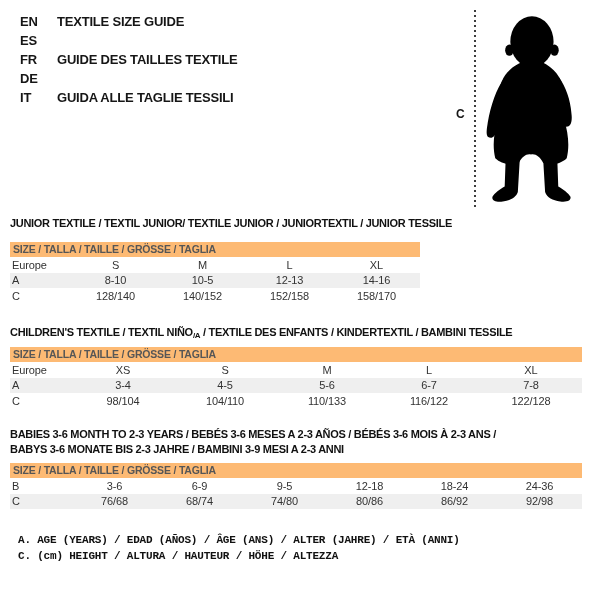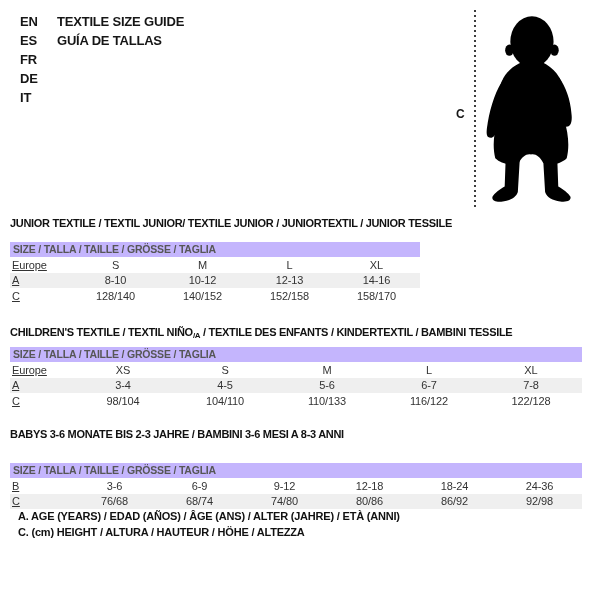--- a/index.html
+++ b/index.html
@@ -18,60 +18,61 @@
   .baby-svg{position:absolute;left:484px;top:9px;}
 
   
   .section{position:absolute;left:10px;}
   #sec-0{top:216px;width:410px;}
   #sec-1{top:325px;width:572px;}
   #sec-2{top:427px;width:572px;}
   .section-heading{font-weight:bold;font-size:11px;letter-spacing:-0.3px;color:#111;
                    line-height:15px;white-space:nowrap;}
   .section-heading sub{font-size:8px;vertical-align:-2px;}
-  .size-bar{position:absolute;left:0;right:0;height:15px;line-height:15px;background:#c4b5fd;
+  .size-bar{position:absolute;left:0;right:0;height:15px;line-height:15px;background:#fdba74;
             font-size:10.5px;font-weight:bold;color:#565656;padding-left:3px;
             letter-spacing:-0.2px;box-sizing:border-box;}
   #sec-0 .size-bar{top:26px;} #sec-1 .size-bar{top:22px;} #sec-2 .size-bar{top:36px;}
   .tbody{position:absolute;left:0;right:0;}
   #sec-0 .tbody{top:41px;} #sec-1 .tbody{top:37px;} #sec-2 .tbody{top:51px;}
   .trow{display:flex;height:15.5px;align-items:center;font-size:11px;color:#333;
         letter-spacing:-0.1px;}
   .trow.alt{background:#efefef;}
-  .rlabel{width:60px;flex:0 0 60px;padding-left:2px;text-decoration:underline;}
+  .rlabel{width:60px;flex:0 0 60px;padding-left:2px;}
   .cell{flex:1;text-align:center;}
 
   
-  .legend{position:absolute;left:18px;top:508px;}
+  .legend{position:absolute;left:18px;top:532px;font-family:Liberation Mono, monospace;}
   .legend-row{font-size:11px;font-weight:bold;line-height:16px;letter-spacing:-0.2px;
               color:#111;white-space:nowrap;}
 </style>
 </head>
 <body>
 
 <div class="page">
 
   <div class="lang-list">
 
   <div class="lang-row">
         <span class="lang-code">EN</span>
         <span class="lang-title">TEXTILE SIZE GUIDE</span>
       </div>
       <div class="lang-row">
         <span class="lang-code">ES</span>
-        <span class="lang-title">GUÍA DE TALLAS</span>
       </div>
       <div class="lang-row">
         <span class="lang-code">FR</span>
+        <span class="lang-title">GUIDE DES TAILLES TEXTILE</span>
       </div>
       <div class="lang-row">
         <span class="lang-code">DE</span>
       </div>
       <div class="lang-row">
         <span class="lang-code">IT</span>
+        <span class="lang-title">GUIDA ALLE TAGLIE TESSILI</span>
       </div>
     </div>
 
   <svg class="dotted-line-svg" width="4" height="199" viewBox="0 0 4 199">
     <line x1="2" y1="1" x2="2" y2="198" stroke="#3c3c3c" stroke-width="2" stroke-dasharray="2 3"></line>
   </svg>
   <div class="height-label">C</div>
   <svg class="baby-svg" width="94" height="197" viewBox="0 0 100 200">
     <g fill="#000000">
       <ellipse cx="51" cy="30" rx="23" ry="27"></ellipse>
@@ -97,21 +98,21 @@
         <div class="trow">
           <span class="rlabel">Europe</span>
           <span class="cell">S</span>
           <span class="cell">M</span>
           <span class="cell">L</span>
           <span class="cell">XL</span>
         </div>
         <div class="trow alt">
           <span class="rlabel">A</span>
           <span class="cell">8-10</span>
-          <span class="cell">10-12</span>
+          <span class="cell">10-5</span>
           <span class="cell">12-13</span>
           <span class="cell">14-16</span>
         </div>
         <div class="trow">
           <span class="rlabel">C</span>
           <span class="cell">128/140</span>
           <span class="cell">140/152</span>
           <span class="cell">152/158</span>
           <span class="cell">158/170</span>
         </div>
@@ -148,31 +149,32 @@
           <span class="cell">104/110</span>
           <span class="cell">110/133</span>
           <span class="cell">116/122</span>
           <span class="cell">122/128</span>
         </div>
       </div>
   </div>
 
   <div class="section" id="sec-2">
     <div class="section-heading">
-        <div><span>BABYS 3-6 MONATE BIS 2-3 JAHRE / BAMBINI 3-6 MESI A 8-3 ANNI</span></div>
+        <div><span>BABIES 3-6 MONTH TO 2-3 YEARS / BEBÉS 3-6 MESES A 2-3 AÑOS / BÉBÉS 3-6 MOIS À 2-3 ANS /</span></div>
+        <div><span>BABYS 3-6 MONATE BIS 2-3 JAHRE / BAMBINI 3-9 MESI A 2-3 ANNI</span></div>
       </div>
     <div class="size-bar">
       <span>SIZE / TALLA / TAILLE / GRÖSSE / TAGLIA</span>
     </div>
     <div class="tbody">
         <div class="trow">
           <span class="rlabel">B</span>
           <span class="cell">3-6</span>
           <span class="cell">6-9</span>
-          <span class="cell">9-12</span>
+          <span class="cell">9-5</span>
           <span class="cell">12-18</span>
           <span class="cell">18-24</span>
           <span class="cell">24-36</span>
         </div>
         <div class="trow alt">
           <span class="rlabel">C</span>
           <span class="cell">76/68</span>
           <span class="cell">68/74</span>
           <span class="cell">74/80</span>
           <span class="cell">80/86</span>

